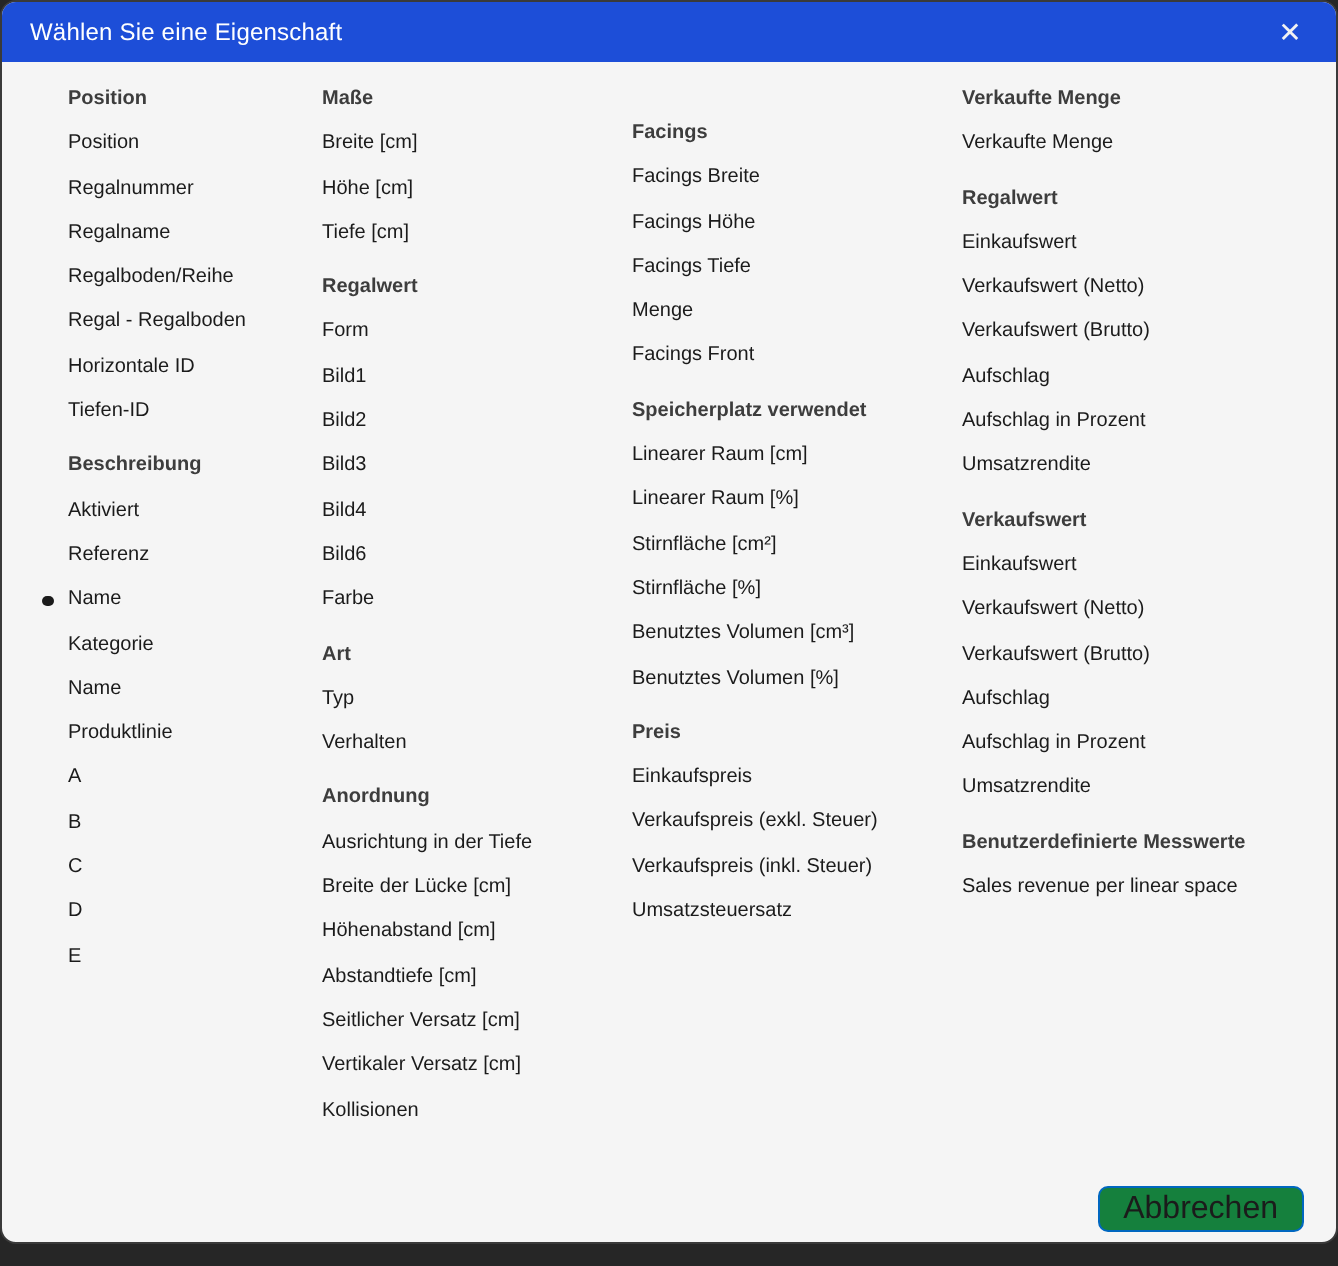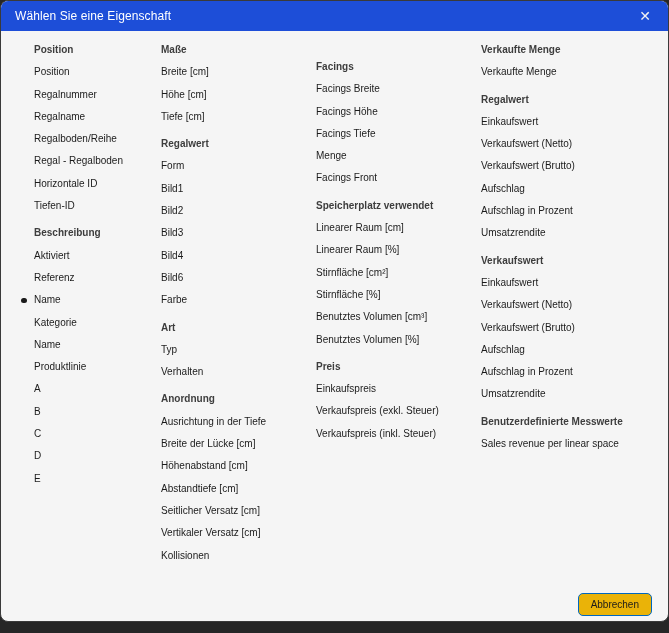--- a/index.html
+++ b/index.html
@@ -68,23 +68,23 @@
     width:5.5px;height:5.5px;
     border-radius:50%;
     background:#1b1b1b;
   }
   .footer{
     position:absolute;
     right:16px;bottom:5px;
   }
   .cancel{
     font-family:"Liberation Sans", sans-serif;
-    font-size:10px;
+    font-size:16px;
     color:#1b1b1b;
-    background:#eab308;
+    background:#15803d;
     border:1.4px solid #0067c0;
     border-radius:5px;
     height:23px;
     padding:0 12px;
     line-height:20px;
   }
 </style>
 </head>
 <body>
 
@@ -170,20 +170,21 @@
           <div class="item"><span>Stirnfläche [cm²]</span></div>
           <div class="item"><span>Stirnfläche [%]</span></div>
           <div class="item"><span>Benutztes Volumen [cm³]</span></div>
           <div class="item"><span>Benutztes Volumen [%]</span></div>
         </div>
         <div class="group">
           <div class="group-header">Preis</div>
           <div class="item"><span>Einkaufspreis</span></div>
           <div class="item"><span>Verkaufspreis (exkl. Steuer)</span></div>
           <div class="item"><span>Verkaufspreis (inkl. Steuer)</span></div>
+          <div class="item"><span>Umsatzsteuersatz</span></div>
         </div>
       </div>
       <div class="col">
         <div class="group">
           <div class="group-header">Verkaufte Menge</div>
           <div class="item"><span>Verkaufte Menge</span></div>
         </div>
         <div class="group">
           <div class="group-header">Regalwert</div>
           <div class="item"><span>Einkaufswert</span></div>

